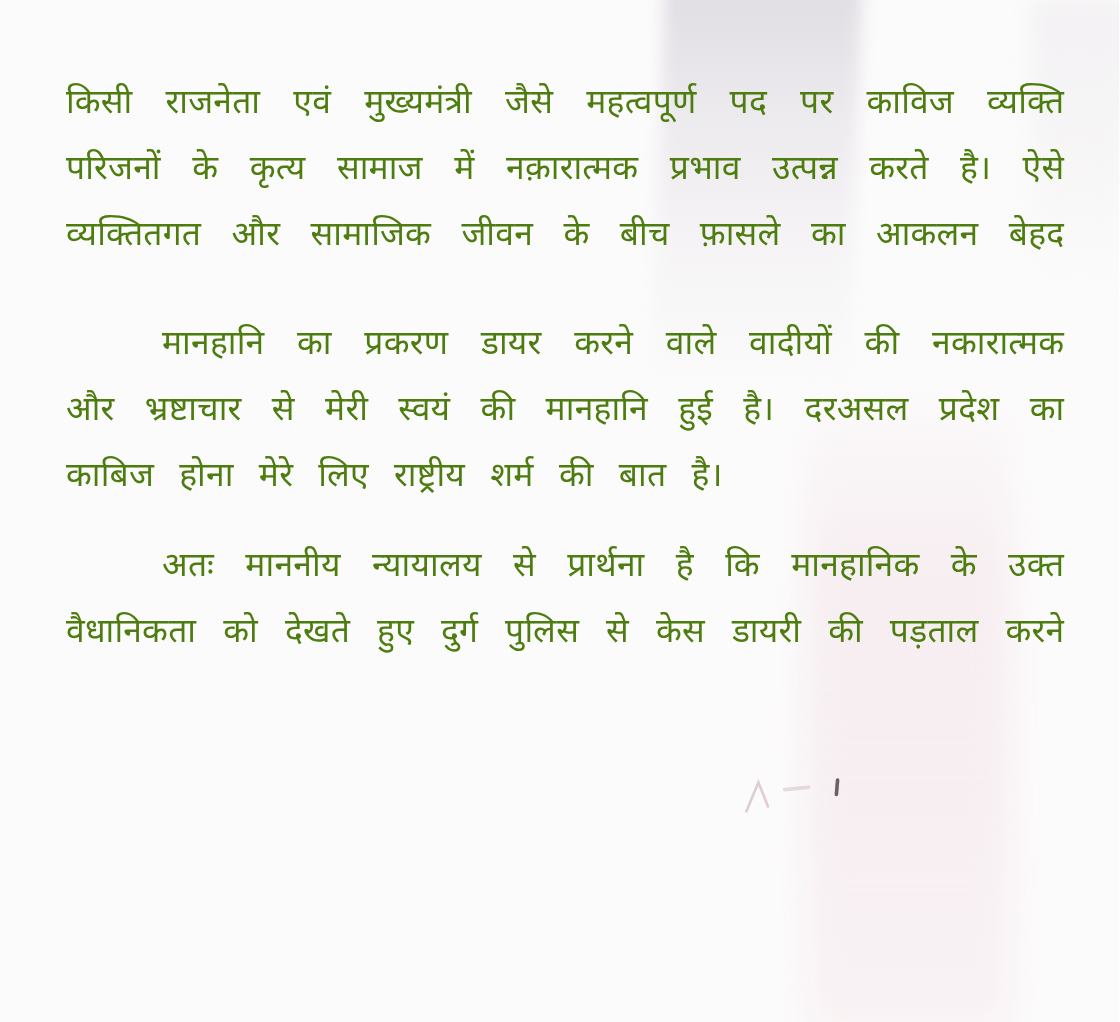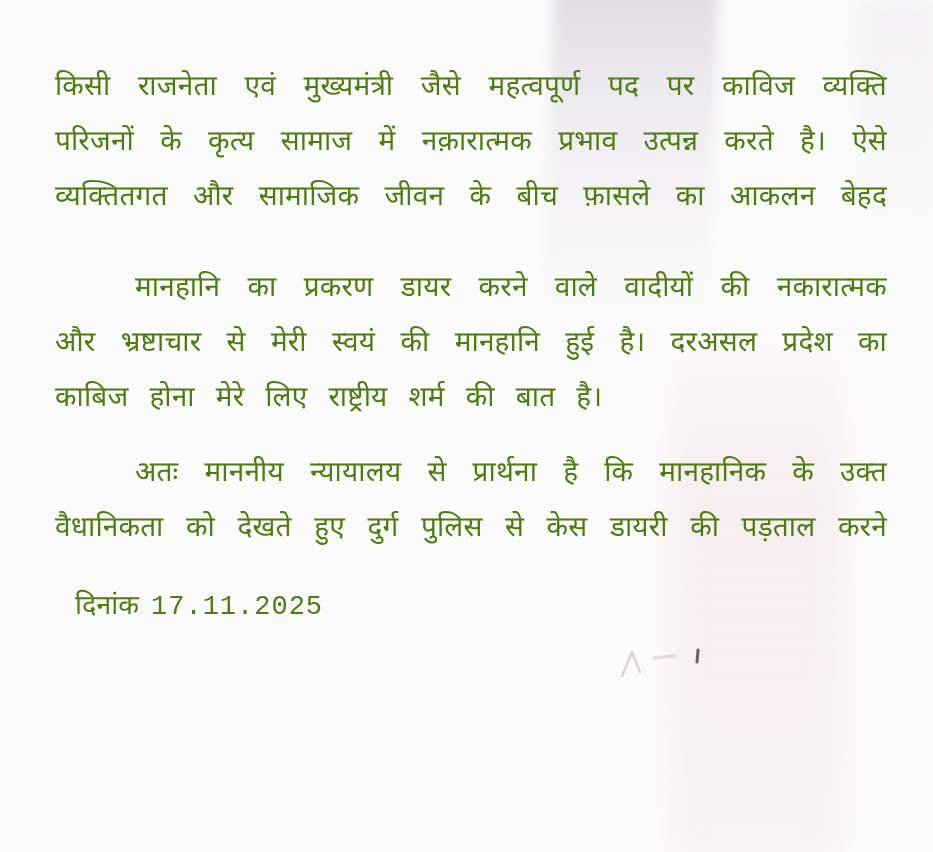--- a/index.html
+++ b/index.html
@@ -111,23 +111,20 @@
       <div class="line justified">और भ्रष्टाचार से मेरी स्वयं की मानहानि हुई है। दरअसल प्रदेश का नागरिक एवं</div>
       <div class="line last">काबिज होना मेरे लिए राष्ट्रीय शर्म की बात है।</div>
     </div>
 
     <div class="para para-3">
       <div class="line justified indent">अतः माननीय न्यायालय से प्रार्थना है कि मानहानिक के उक्त प्रकरण की</div>
       <div class="line justified">वैधानिकता को देखते हुए दुर्ग पुलिस से केस डायरी की पड़ताल करने की कृपा</div>
     </div>
 
     <div class="footer">
-      <div class="footer-line">
-        <span>दिनांक</span><span class="date-value">17.11.2025</span>
-      </div>
     </div>
 
   </div>
 
   <svg class="pen-marks" width="100" height="40" viewBox="0 0 100 40">
     <path d="M6 34 L16 10 L24 30" fill="none" stroke="rgba(198,168,178,0.55)" stroke-width="2.2" stroke-linecap="round"></path>
     <path d="M38 16 L58 14" fill="none" stroke="rgba(205,180,188,0.45)" stroke-width="3" stroke-linecap="round"></path>
     <path d="M82 8 L81 20" fill="none" stroke="rgba(80,72,78,0.85)" stroke-width="3" stroke-linecap="round"></path>
   </svg>
 

